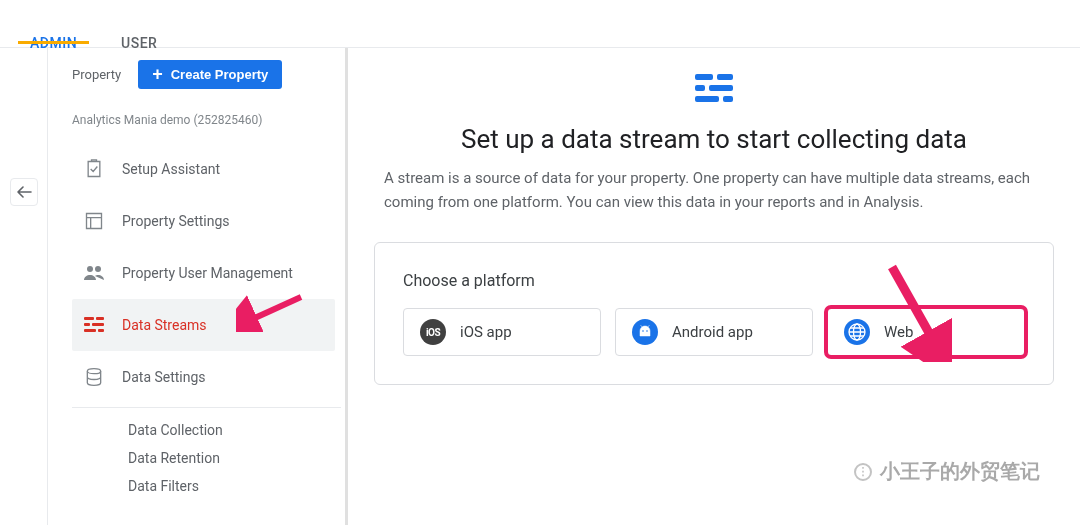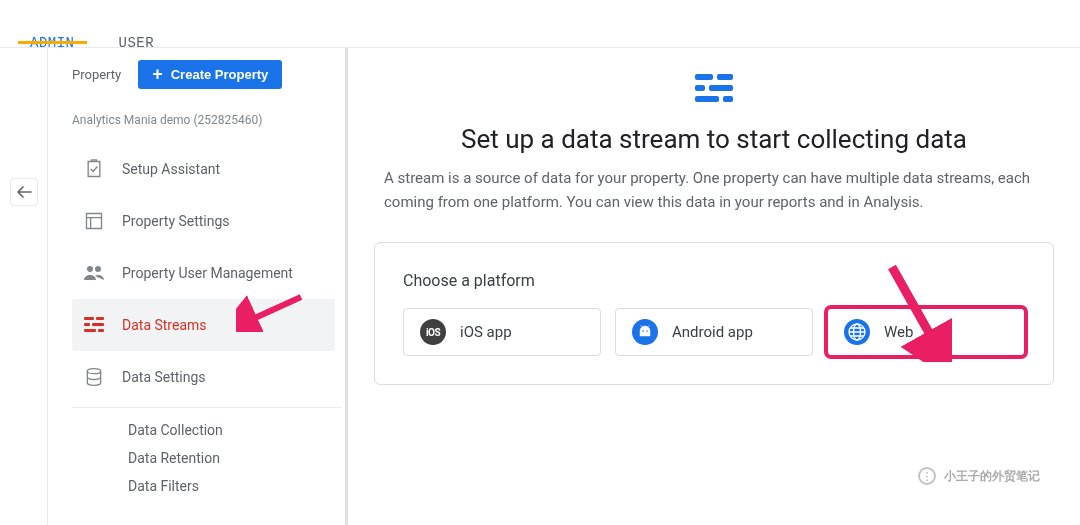--- a/index.html
+++ b/index.html
@@ -1,18 +1,18 @@
 <!DOCTYPE html>
 <html><head>
   <meta charset="utf-8">
   <style>
     * { box-sizing: border-box; margin: 0; padding: 0; }
     body { font-family: Roboto, Arial, sans-serif; background: #fff; width: 1080px; height: 525px; overflow: hidden; color: #3c4043; }
     .tabs { display: flex; padding: 0 8px; border-bottom: 1px solid #e8eaed; height: 48px; align-items: center; }
-    .tab { padding: 16px 22px; height: 41px; line-height: 48px; font-weight: 500; font-size: 14px; color: #5f6368; cursor: pointer; position: relative; letter-spacing: 0.5px; font-family: Liberation Mono, monospace; }
+    .tab { padding: 16px 22px; height: 41px; line-height: 48px; font-weight: 500; font-size: 14px; color: #5f6368; cursor: pointer; position: relative; letter-spacing: 0.5px; }
     .tab.active { color: #1a73e8; }
     .tab.active::after { content: ""; position: absolute; left: 10px; right: 10px; bottom: 0; height: 3px; background: #f9ab00; }
     .layout { display: flex; height: calc(525px - 48px); }
     .back-rail { width: 48px; display: flex; align-items: flex-start; justify-content: center; padding-top: 130px; border-right: 1px solid #e8eaed; }
     .back-btn { width: 28px; height: 28px; border: 1px solid #e8eaed; border-radius: 4px; display: flex; align-items: center; justify-content: center; cursor: pointer; background: #fff; }
     .sidebar { width: 300px; padding: 12px 4px 0 24px; border-right: 3px solid #e0e0e0; position: relative; overflow: hidden; }
     .prop-row { display: flex; align-items: center; gap: 17px; margin-bottom: 24px; }
     .prop-label { font-size: 13px; color: #5f6368; }
     .create-btn { background: #1a73e8; color: #fff; border: none; border-radius: 3px; padding: 7px 14px; font-size: 13px; font-weight: 700; display: flex; align-items: center; gap: 8px; cursor: pointer; }
     .create-btn .plus { font-size: 18px; line-height: 0.6; }
@@ -32,21 +32,21 @@
     .panel-title { font-size: 16px; color: #3c4043; margin-bottom: 18px; }
     .cards-row { display: flex; gap: 14px; }
     .platform-card { flex: 1; border: 1px solid #dadce0; border-radius: 4px; height: 48px; display: flex; align-items: center; padding: 0 16px; gap: 14px; cursor: pointer; font-size: 15px; color: #3c4043; }
     .platform-card.highlight { outline: 4px solid #e91e63; outline-offset: -1px; }
     .platform-card .picon { width: 26px; height: 26px; display: flex; align-items: center; justify-content: center; }
     .ios-circle { width: 26px; height: 26px; background: #404040; border-radius: 50%; color: #fff; display: flex; align-items: center; justify-content: center; font-size: 10px; font-weight: 700; letter-spacing: -0.5px; }
     .arrow-sm { position: absolute; left: 236px; top: 292px; pointer-events: none; }
     .arrow-lg { position: absolute; left: 882px; top: 262px; pointer-events: none; }
     .watermark { position: absolute; right: 40px; bottom: 40px; display: flex; align-items: center; gap: 8px; opacity: 0.5; }
     .wm-circle { width: 18px; height: 18px; border: 2px solid #888; border-radius: 50%; display: flex; align-items: center; justify-content: center; font-size: 11px; font-weight: bold; color: #888; }
-    .wm-text { font-size: 12px; color: #555; font-weight: 600; }
+    .wm-text { font-size: 20px; color: #555; font-weight: 600; }
   </style>
 </head>
 <body>
 
 <div class="tabs">
   <div class="tab active">ADMIN</div>
   <div class="tab">USER</div>
 </div>
 
 <div class="layout">

